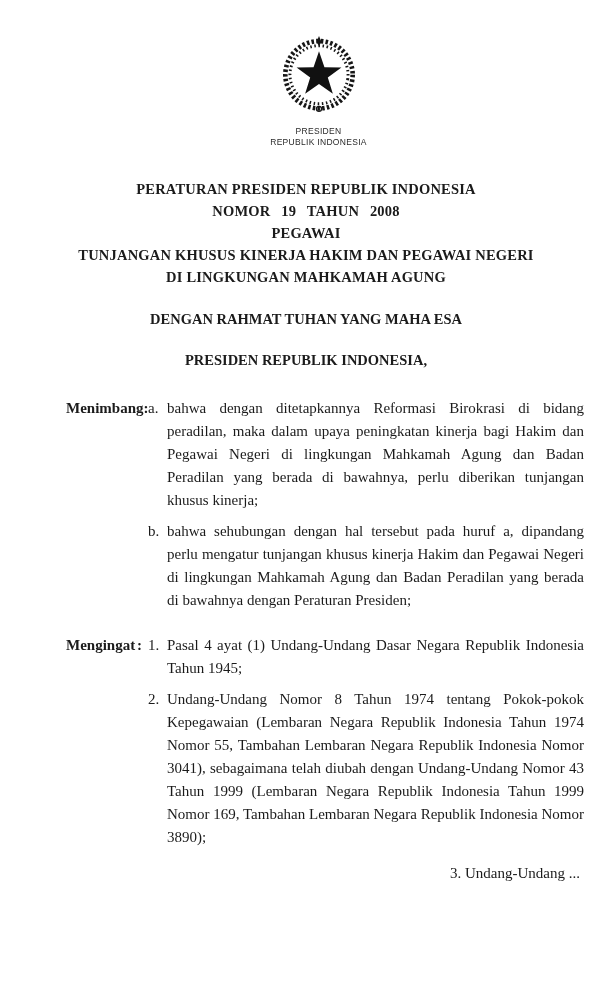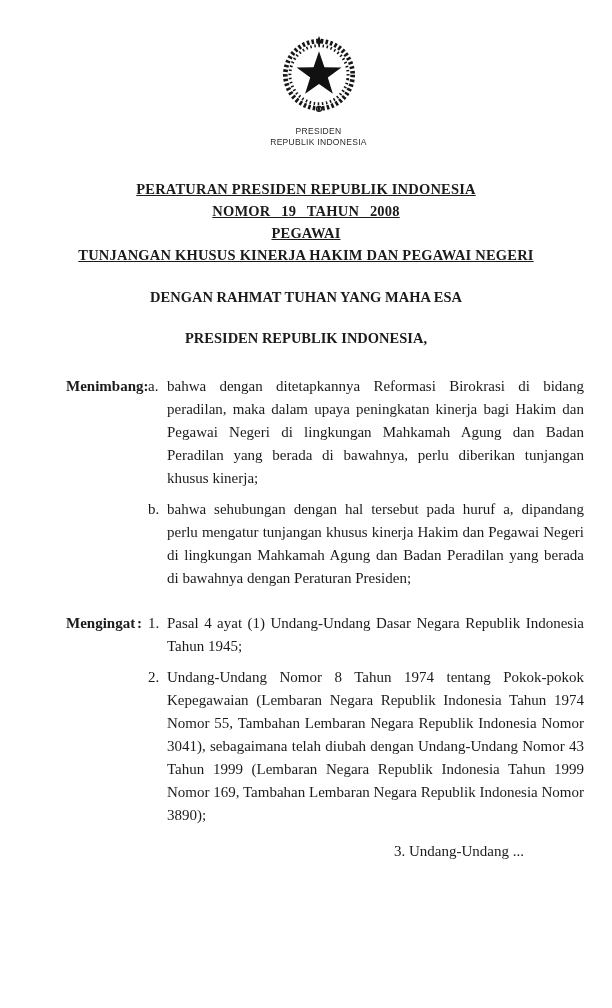--- a/index.html
+++ b/index.html
@@ -19,21 +19,21 @@
   .emblem-caption {
     margin-top: 6px;
     font-family: "Liberation Sans", sans-serif;
     font-size: 8.5px;
     line-height: 11px;
     letter-spacing: 0.3px;
     color: #2a2a2a;
     text-align: center;
   }
   
-  .title-block { margin-top: 30px; text-align: center; text-decoration: underline; }
+  .title-block { margin-top: 30px; text-align: center; }
   .title-line {
     font-weight: bold;
     font-size: 14.5px;
     line-height: 22px;
     letter-spacing: 0.2px;
   }
   .title-line.spread { word-spacing: 7px; }
   .invocation { margin-top: 20px; text-align: center; font-weight: bold; font-size: 14.5px; line-height: 22px; }
   .authority  { margin-top: 19px; text-align: center; font-weight: bold; font-size: 14.5px; line-height: 22px; }
   
@@ -54,21 +54,21 @@
   .item:last-child { margin-bottom: 0; }
   .item-marker { width: 19px; flex-shrink: 0; line-height: 23px; }
   .item-text {
     flex: 1;
     text-align: justify;
     line-height: 23px;
   }
   
   .catchword {
     margin-top: 13px;
-    padding-right: 88px;
+    padding-right: 32px;
     text-align: right;
     line-height: 23px;
   }
 </style>
 </head>
 <body>
 
 <div class="page">
 
   <div class="header">
@@ -87,20 +87,21 @@
       <div>PRESIDEN</div>
       <div>REPUBLIK INDONESIA</div>
     </div>
   </div>
 
   <div class="title-block">
     <div class="title-line">PERATURAN PRESIDEN REPUBLIK INDONESIA</div>
     <div class="title-line spread">NOMOR 19 TAHUN 2008</div>
     <div class="title-line">PEGAWAI</div>
     <div class="title-line">TUNJANGAN KHUSUS KINERJA HAKIM DAN PEGAWAI NEGERI</div>
+    <div class="title-line">DI LINGKUNGAN MAHKAMAH AGUNG</div>
   </div>
 
   <div class="invocation">DENGAN RAHMAT TUHAN YANG MAHA ESA</div>
   <div class="authority">PRESIDEN REPUBLIK INDONESIA,</div>
 
   <div class="section sec-considering">
     <div class="sec-label">
       <span>Menimbang</span>
       <span>:</span>
     </div>

